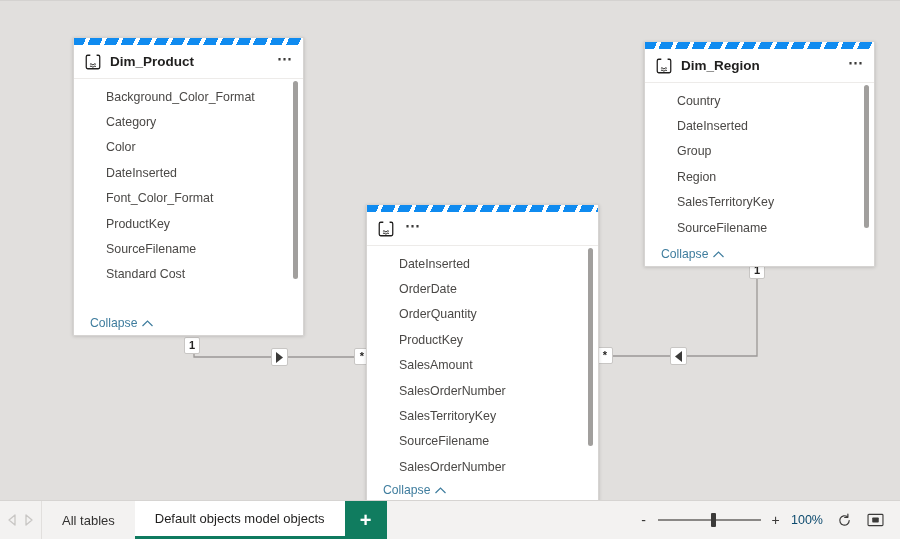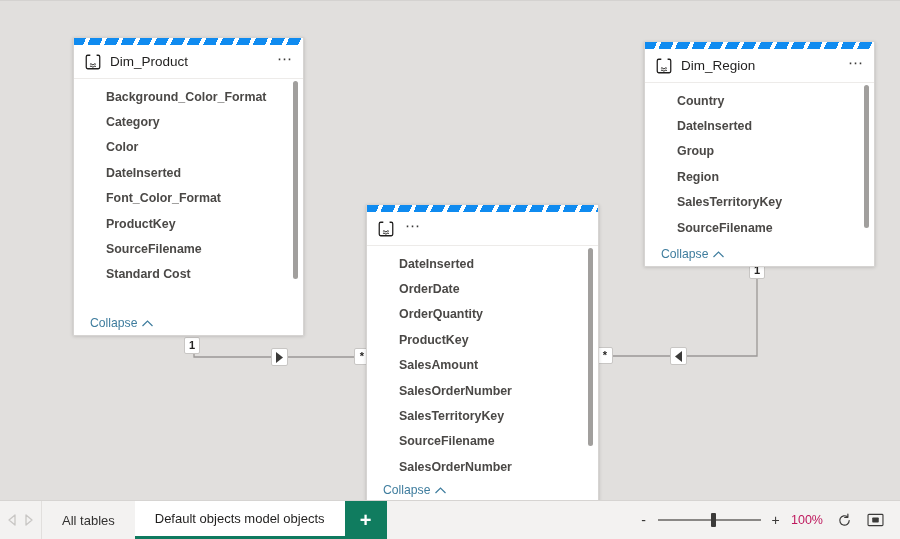--- a/index.html
+++ b/index.html
@@ -80,20 +80,21 @@
     flex: 0 0 auto;
   }
   .card-header {
     height: 34px;
     flex: 0 0 auto;
     display: flex;
     align-items: center;
     padding: 0 8px 0 10px;
     background: #ffffff;
     border-bottom: 1px solid #edebe9;
+    font-weight: bold;
   }
   .tbl-icon {
     width: 18px; height: 18px;
     flex: 0 0 auto;
     margin-right: 8px;
     display: block;
   }
   .card-title {
     font-size: 13.5px;
     color: #201f1e;
@@ -113,21 +114,20 @@
     line-height: 8px;
     padding-bottom: 6px;
     cursor: pointer;
   }
 
   .field-list {
     flex: 1 1 auto;
     position: relative;
     overflow: hidden;
     padding-top: 5px;
-    font-weight: bold;
   }
   .field-row {
     height: 25.4px;
     display: flex;
     align-items: center;
     padding-left: 32px;
     font-size: 12.4px;
     color: #4a4846;
     white-space: nowrap;
   }
@@ -241,21 +241,21 @@
   .zoom-track .knob {
     position: absolute;
     top: 0;
     left: 53px;
     width: 5px; height: 14px;
     background: #3b3a39;
     border-radius: 1px;
   }
   .zoom-pct {
     font-size: 12.5px;
-    color: #be185d;
+    color: #0c4a6e;
     min-width: 34px;
     text-align: center;
   }
   .icon-btn {
     width: 22px; height: 22px;
     display: flex;
     align-items: center;
     justify-content: center;
     cursor: pointer;
   }

